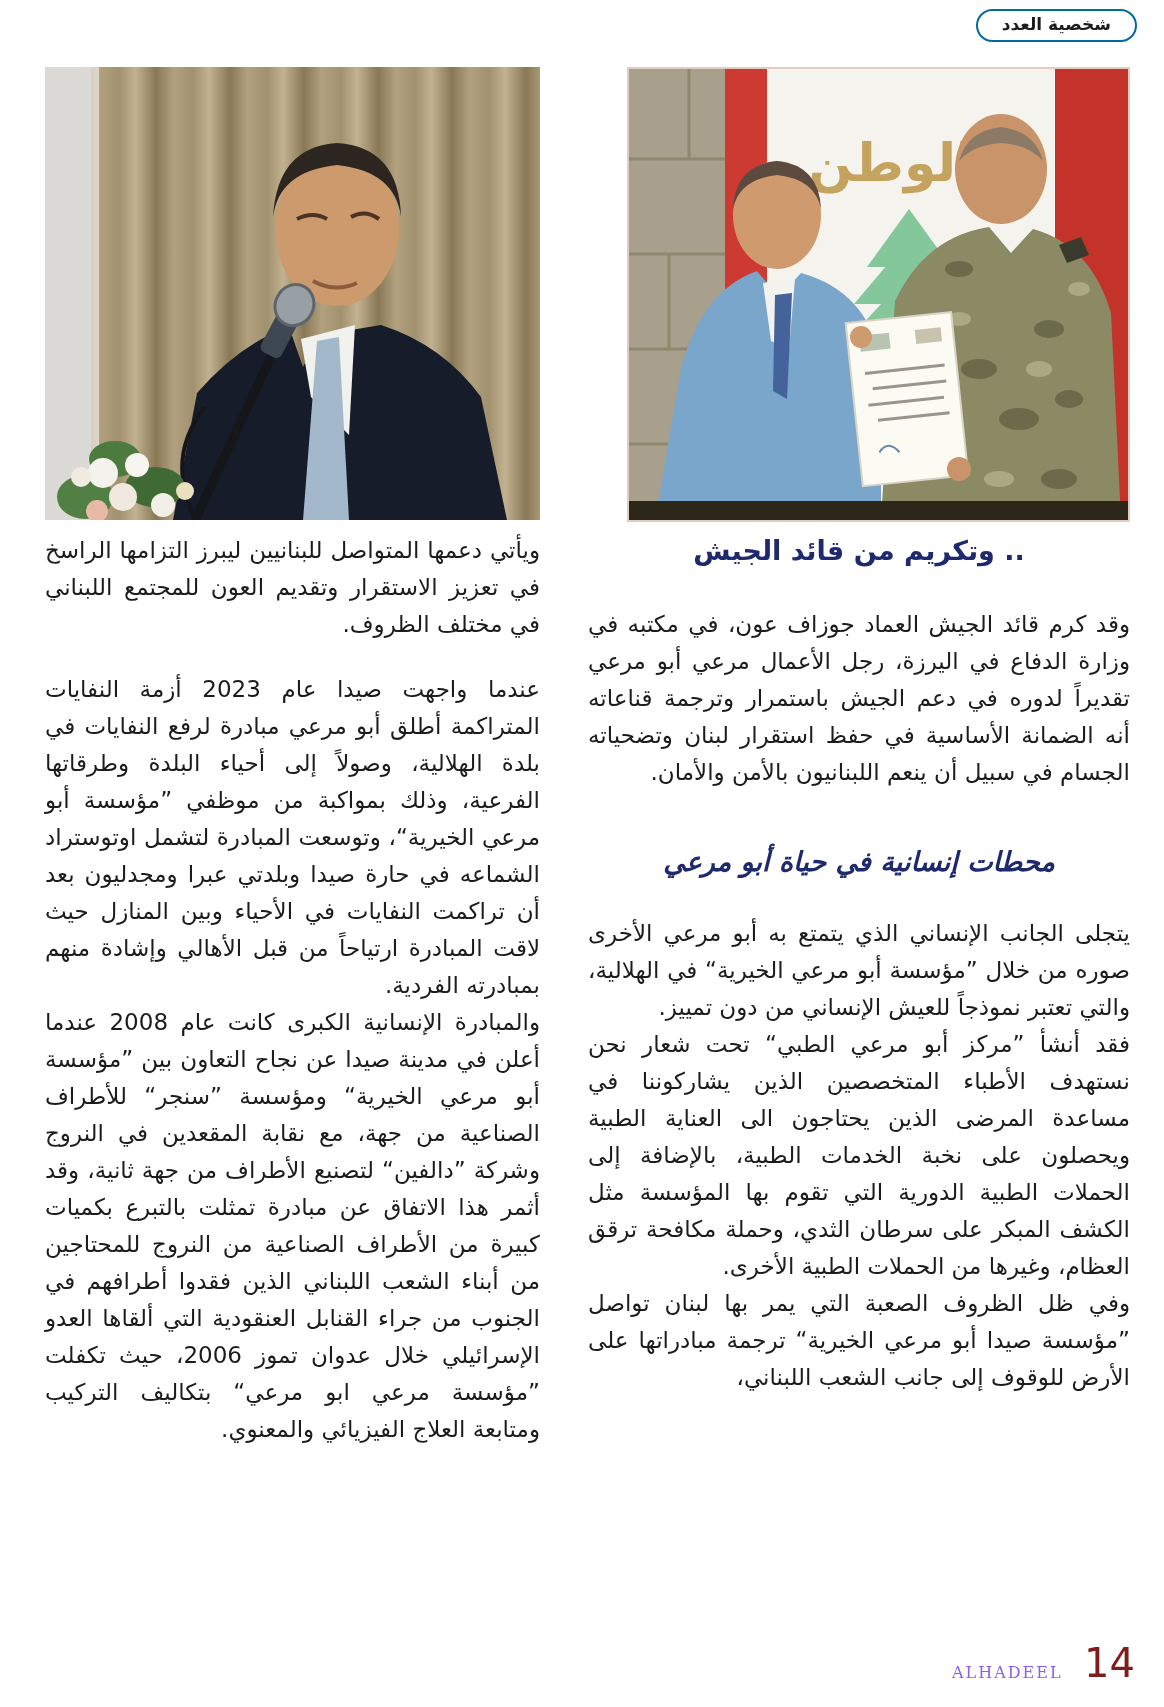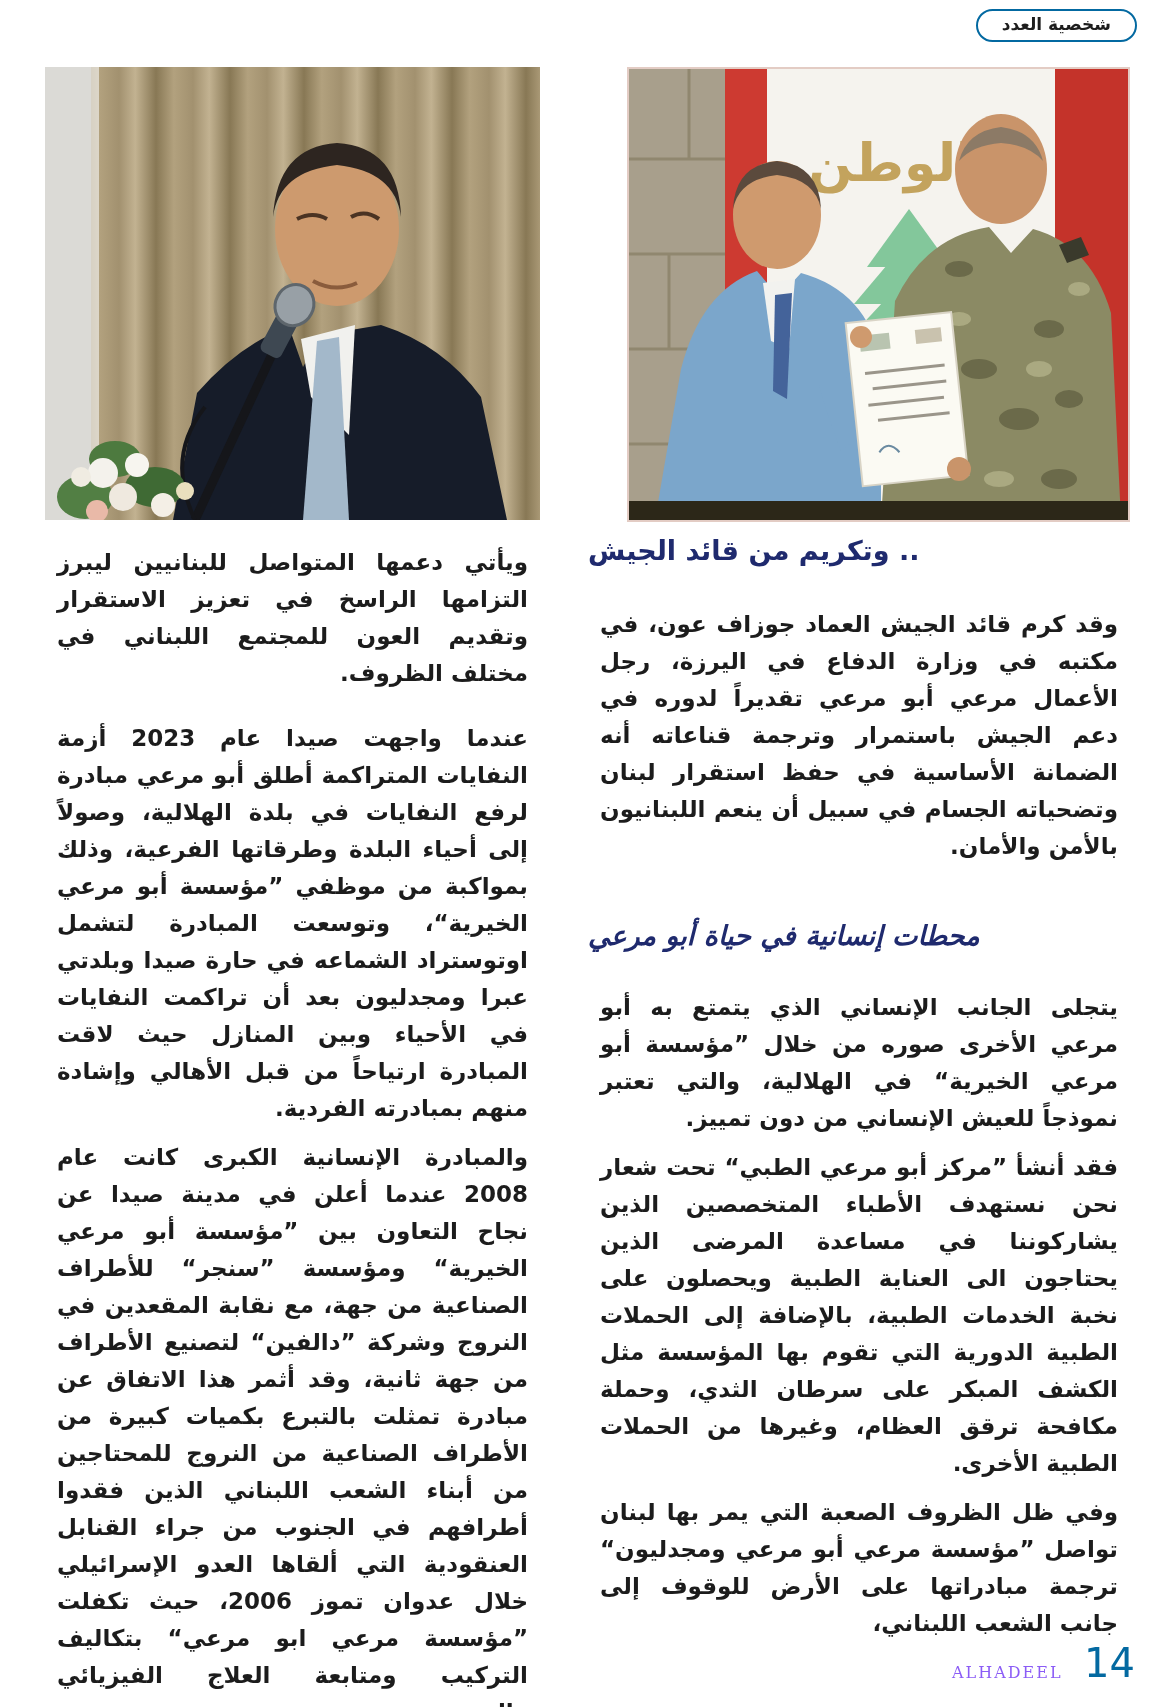--- a/index.html
+++ b/index.html
@@ -17,40 +17,40 @@
     font-size:17px;font-weight:bold;color:#1d1d1d;
     direction:rtl;
   }
   .photo{position:absolute;overflow:hidden;}
   .photo-left{left:45px;top:67px;width:495px;height:453px;}
   .photo-right{left:627px;top:67px;width:503px;height:455px;border:2px solid #e3ccc4;box-sizing:border-box;}
   .col{position:absolute;direction:rtl;color:#1c1c1c;}
   .col-left{left:45px;top:532px;width:495px;}
   .col-right{left:588px;top:532px;width:542px;}
   .col p{
-    margin:12px;
-    font-size:23px;line-height:37px;font-weight:bold;
+    margin:0;
+    font-size:23px;line-height:37px;font-weight:normal;
     text-align:justify;text-justify:inter-word;
   }
   .col p.gap-after{margin-bottom:28px;}
   .col p.gap-after-lg{margin-bottom:52px;}
   h2.sec{
     margin:0 0 36px 0;
     font-size:27px;line-height:38px;font-weight:bold;
-    color:#1f2a6e;text-align:left;
+    color:#1f2a6e;text-align:center;
   }
   h2.sec2{margin-bottom:34px;font-style:italic;}
   .footer-journal{
     position:absolute;left:952px;top:1663px;
     font-family:"DejaVu Serif", serif;
     font-size:16px;letter-spacing:2px;color:#8b5cf6;
   }
   .footer-page{
     position:absolute;left:1084px;top:1640px;
-    font-size:40px;color:#0369a1;
+    font-size:40px;color:#7f1d1d;
   }
 </style>
 </head>
 <body>
 
 <div id="page">
 
   <div class="badge">شخصية العدد</div>
 
   <div class="photo photo-left">
@@ -186,19 +186,19 @@
     <p>عندما واجهت صيدا عام 2023 أزمة النفايات المتراكمة أطلق أبو مرعي مبادرة لرفع النفايات في بلدة الهلالية، وصولاً إلى أحياء البلدة وطرقاتها الفرعية، وذلك بمواكبة من موظفي ”مؤسسة أبو مرعي الخيرية“، وتوسعت المبادرة لتشمل اوتوستراد الشماعه في حارة صيدا وبلدتي عبرا ومجدليون بعد أن تراكمت النفايات في الأحياء وبين المنازل حيث لاقت المبادرة ارتياحاً من قبل الأهالي وإشادة منهم بمبادرته الفردية.</p>
     <p>والمبادرة الإنسانية الكبرى كانت عام 2008 عندما أعلن في مدينة صيدا عن نجاح التعاون بين ”مؤسسة أبو مرعي الخيرية“ ومؤسسة ”سنجر“ للأطراف الصناعية من جهة، مع نقابة المقعدين في النروج وشركة ”دالفين“ لتصنيع الأطراف من جهة ثانية، وقد أثمر هذا الاتفاق عن مبادرة تمثلت بالتبرع بكميات كبيرة من الأطراف الصناعية من النروج للمحتاجين من أبناء الشعب اللبناني الذين فقدوا أطرافهم في الجنوب من جراء القنابل العنقودية التي ألقاها العدو الإسرائيلي خلال عدوان تموز 2006، حيث تكفلت ”مؤسسة مرعي ابو مرعي“ بتكاليف التركيب ومتابعة العلاج الفيزيائي والمعنوي.</p>
   </div>
 
   <div class="col col-right">
     <h2 class="sec">.. وتكريم من قائد الجيش</h2>
     <p class="gap-after-lg">وقد كرم قائد الجيش العماد جوزاف عون، في مكتبه في وزارة الدفاع في اليرزة، رجل الأعمال مرعي أبو مرعي تقديراً لدوره في دعم الجيش باستمرار وترجمة قناعاته أنه الضمانة الأساسية في حفظ استقرار لبنان وتضحياته الجسام في سبيل أن ينعم اللبنانيون بالأمن والأمان.</p>
     <h2 class="sec sec2">محطات إنسانية في حياة أبو مرعي</h2>
     <p>يتجلى الجانب الإنساني الذي يتمتع به أبو مرعي الأخرى صوره من خلال ”مؤسسة أبو مرعي الخيرية“ في الهلالية، والتي تعتبر نموذجاً للعيش الإنساني من دون تمييز.</p>
     <p>فقد أنشأ ”مركز أبو مرعي الطبي“ تحت شعار نحن نستهدف الأطباء المتخصصين الذين يشاركوننا في مساعدة المرضى الذين يحتاجون الى العناية الطبية ويحصلون على نخبة الخدمات الطبية، بالإضافة إلى الحملات الطبية الدورية التي تقوم بها المؤسسة مثل الكشف المبكر على سرطان الثدي، وحملة مكافحة ترقق العظام، وغيرها من الحملات الطبية الأخرى.</p>
-    <p>وفي ظل الظروف الصعبة التي يمر بها لبنان تواصل ”مؤسسة مرعي أبو مرعي ومجدليون“ ترجمة مبادراتها على الأرض للوقوف إلى جانب الشعب اللبناني،</p>
+    <p>وفي ظل الظروف الصعبة التي يمر بها لبنان تواصل ”مؤسسة صيدا أبو مرعي الخيرية“ ترجمة مبادراتها على الأرض للوقوف إلى جانب الشعب اللبناني،</p>
   </div>
 
   <div class="footer-journal">ALHADEEL</div>
   <div class="footer-page">14</div>
 
 </div>
 
 </body></html>

